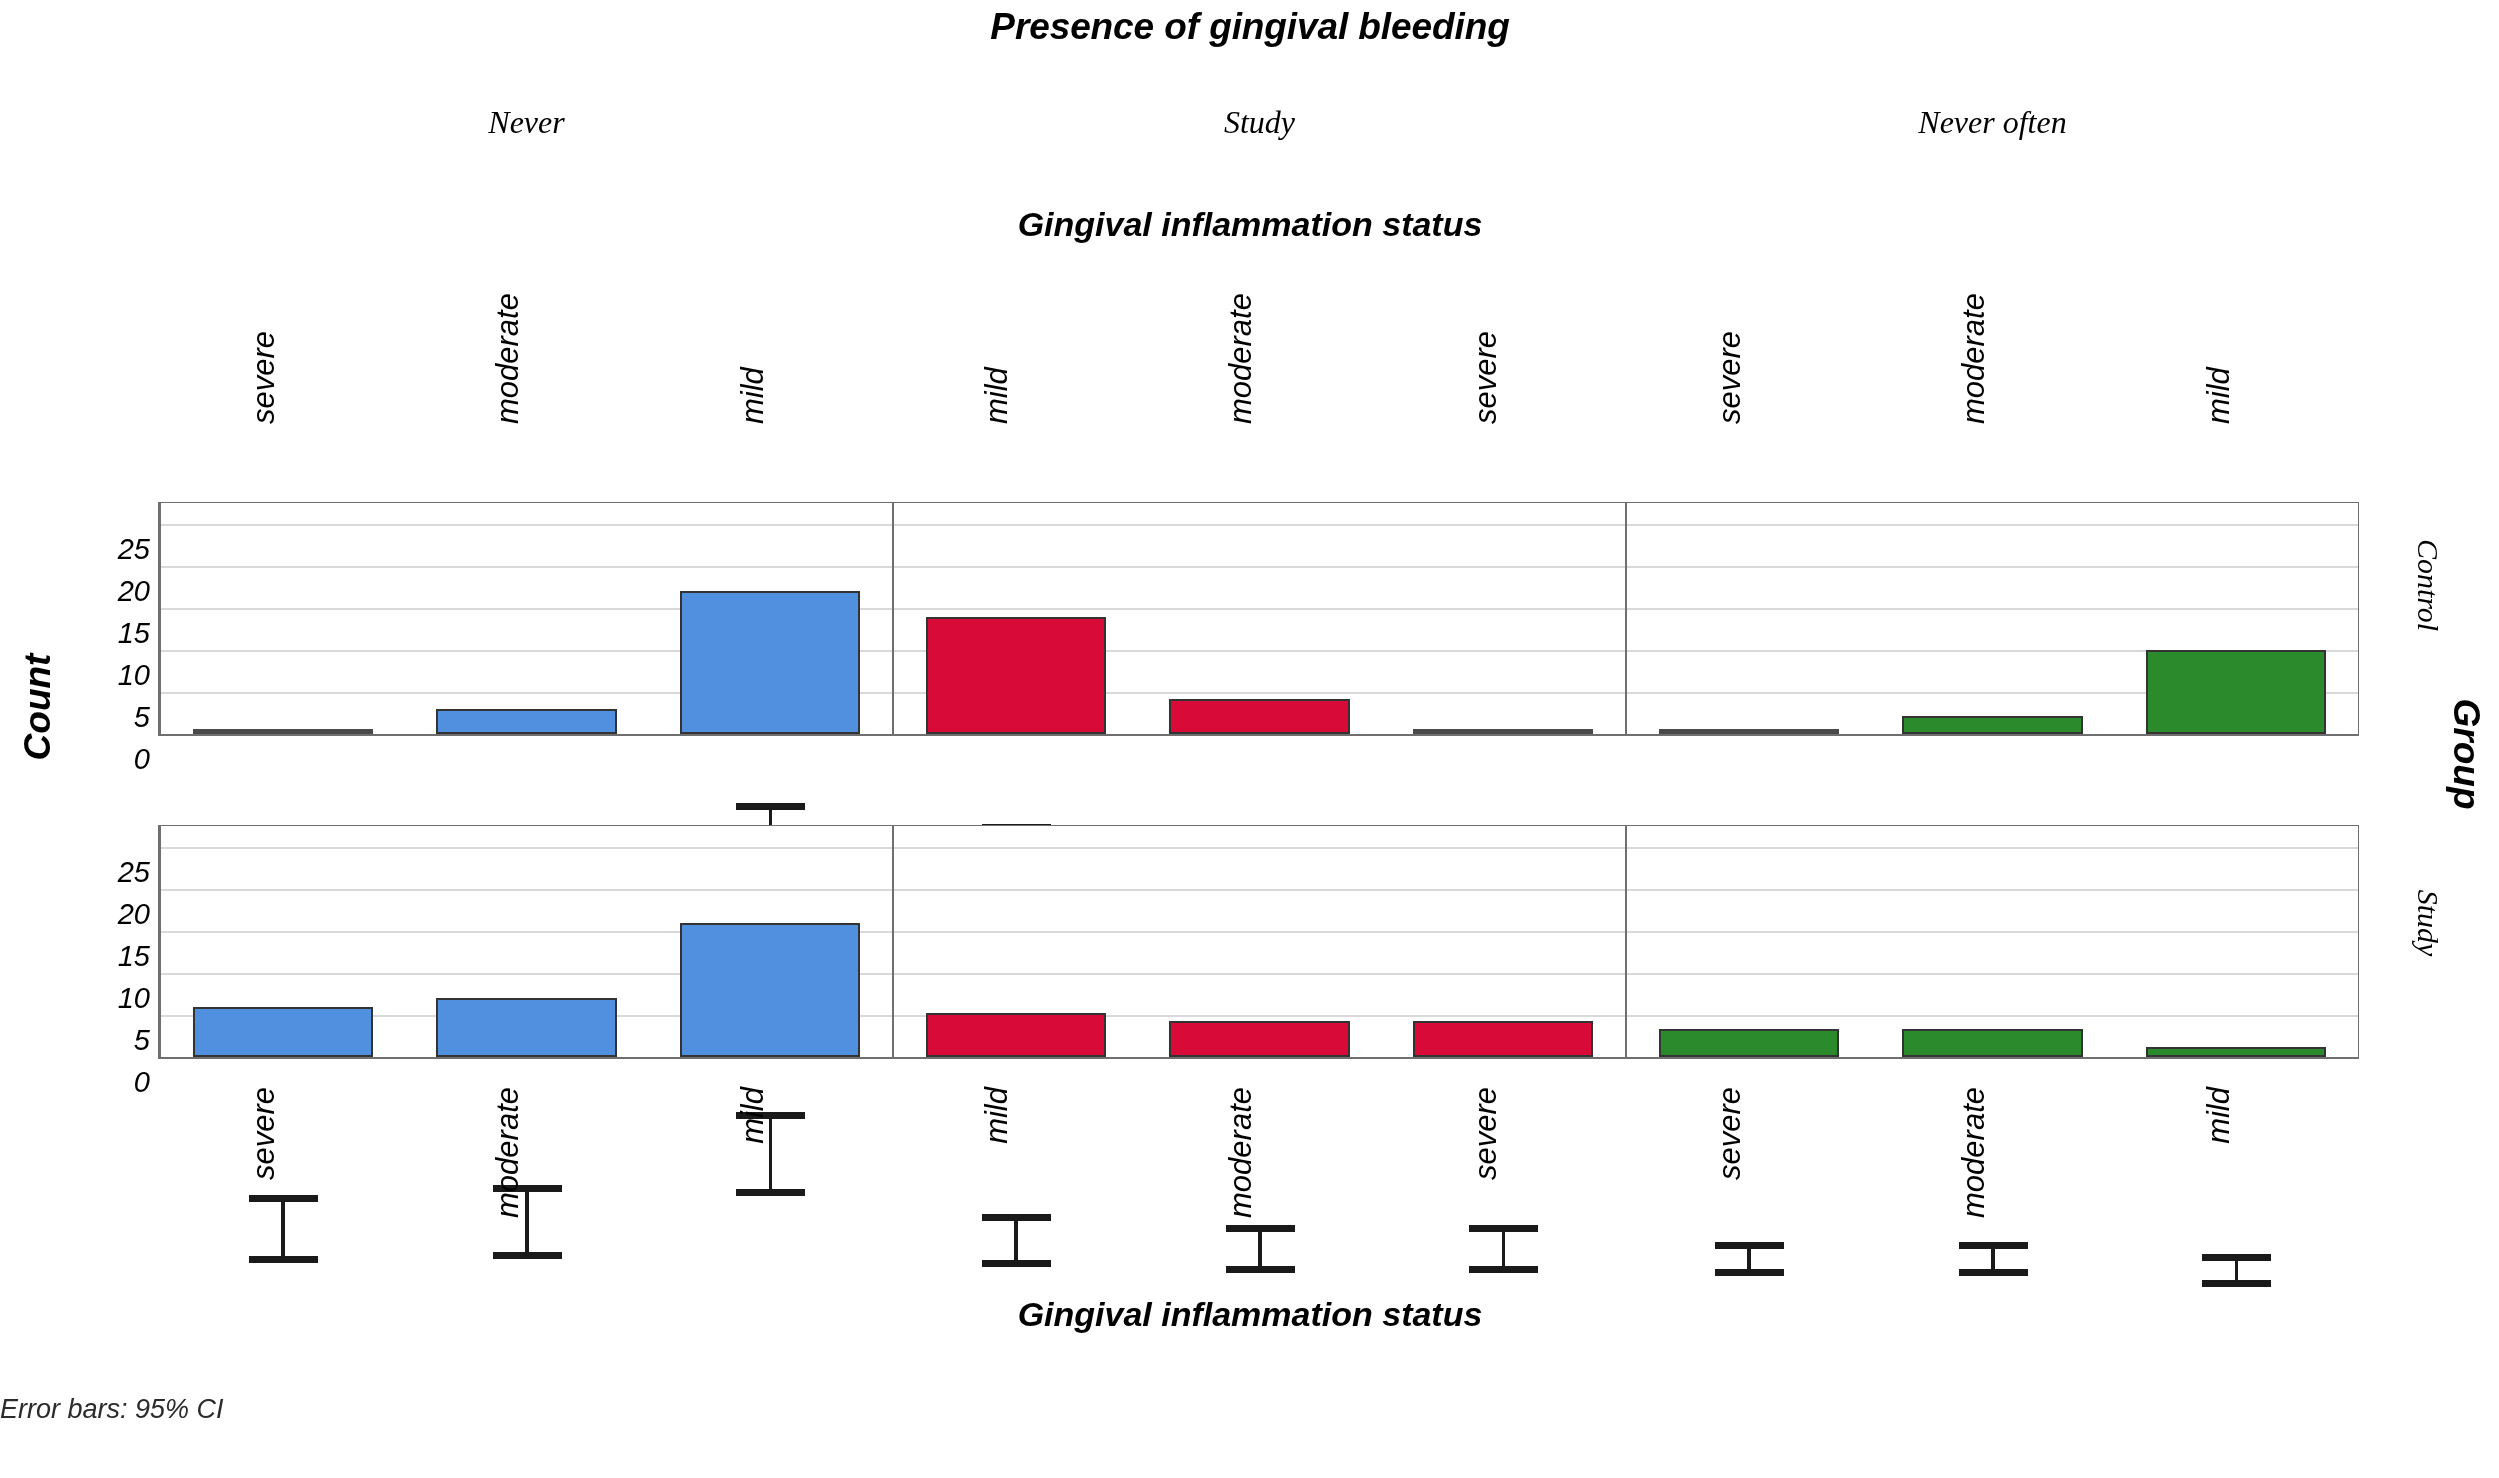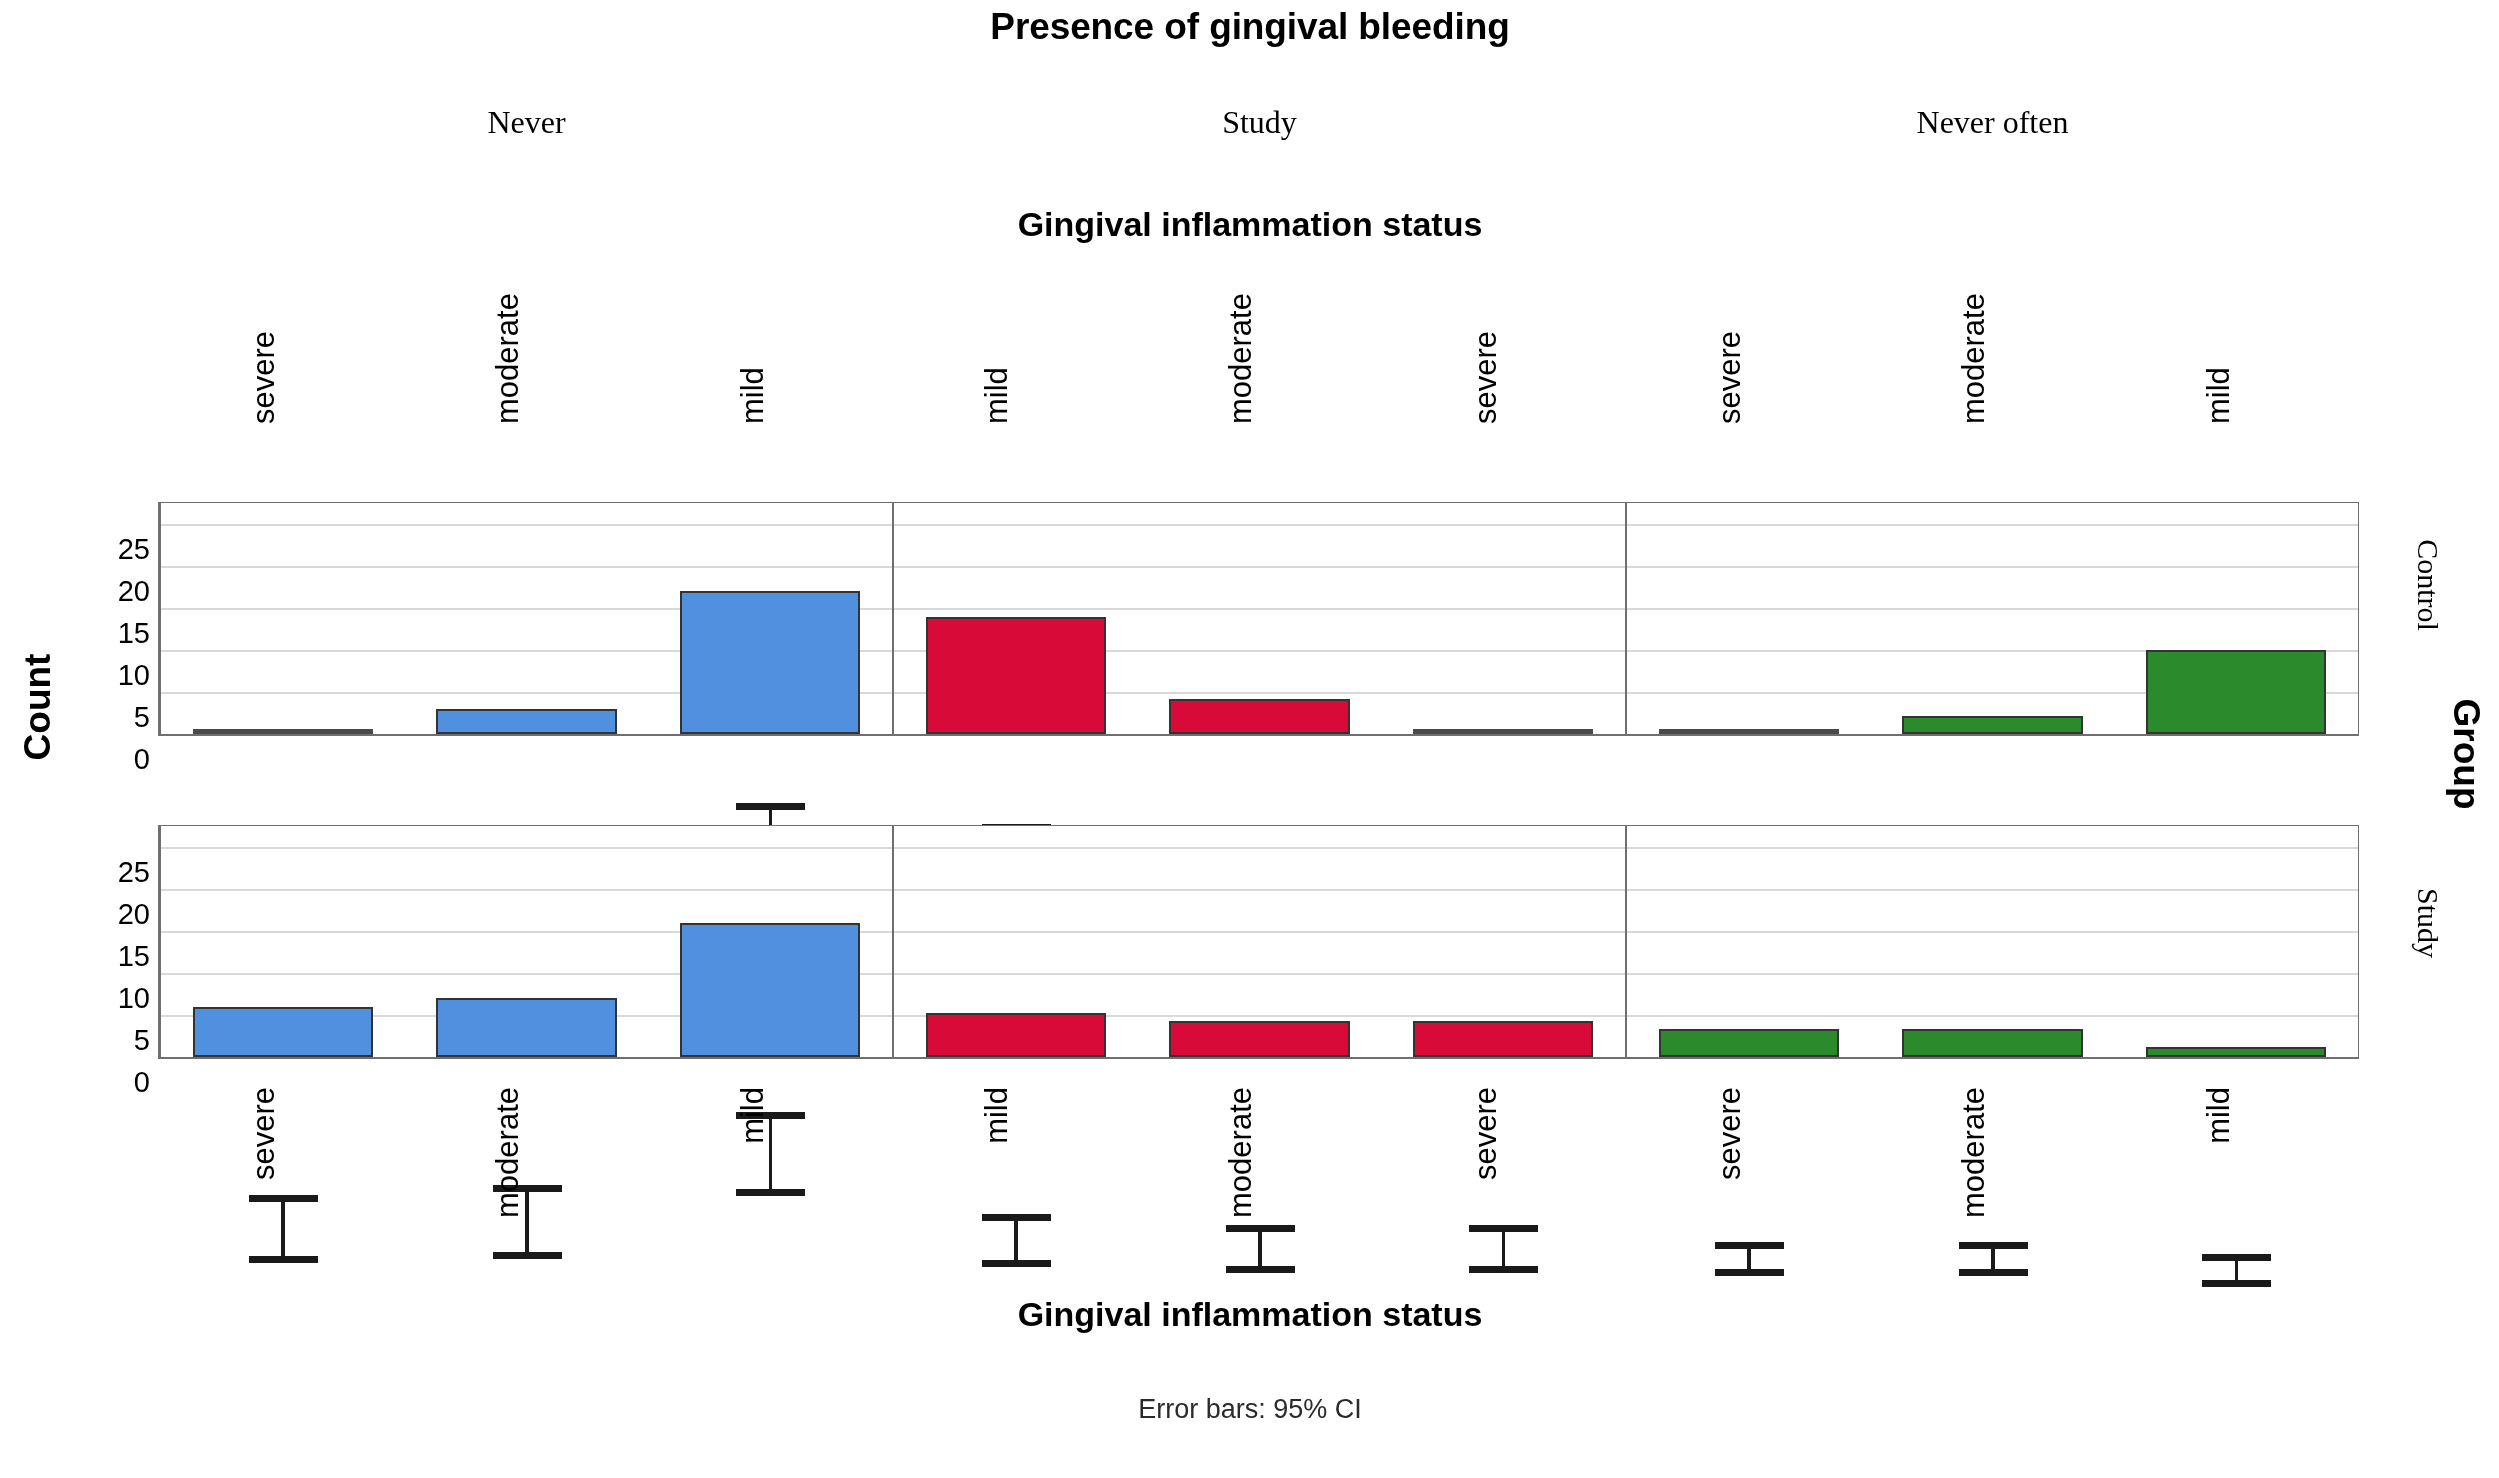--- a/index.html
+++ b/index.html
@@ -8,21 +8,21 @@
   }
   body {
     width: 2500px; height: 1478px;
     font-family: "Liberation Sans", sans-serif;
     color: #000000;
     position: relative;
     overflow: hidden;
   }
 
   
-  #chart-root { position: absolute; inset: 0; }
+  #chart-root { position: absolute; inset: 0; font-style: italic; }
 
   .main-title {
     position: absolute;
     top: 5.7px; left: 0; width: 2500px;
     text-align: center;
     font-size: 37px;
     font-weight: bold;
     letter-spacing: -0.1px;
   }
 
@@ -50,21 +50,21 @@
     position: absolute;
     top: 1295px; left: 0; width: 2500px;
     text-align: center;
     font-size: 34px;
     font-weight: bold;
   }
 
   .footnote {
     position: absolute;
     top: 1394px; left: 0; width: 2500px;
-    text-align: center;
+    text-align: left;
     font-size: 27px;
     color: #2b2b2b;
   }
 
   
   .count-axis-title {
     position: absolute;
     left: -56px; top: 686px;
     width: 187px; text-align: center;
     font-size: 37px; font-weight: bold;

